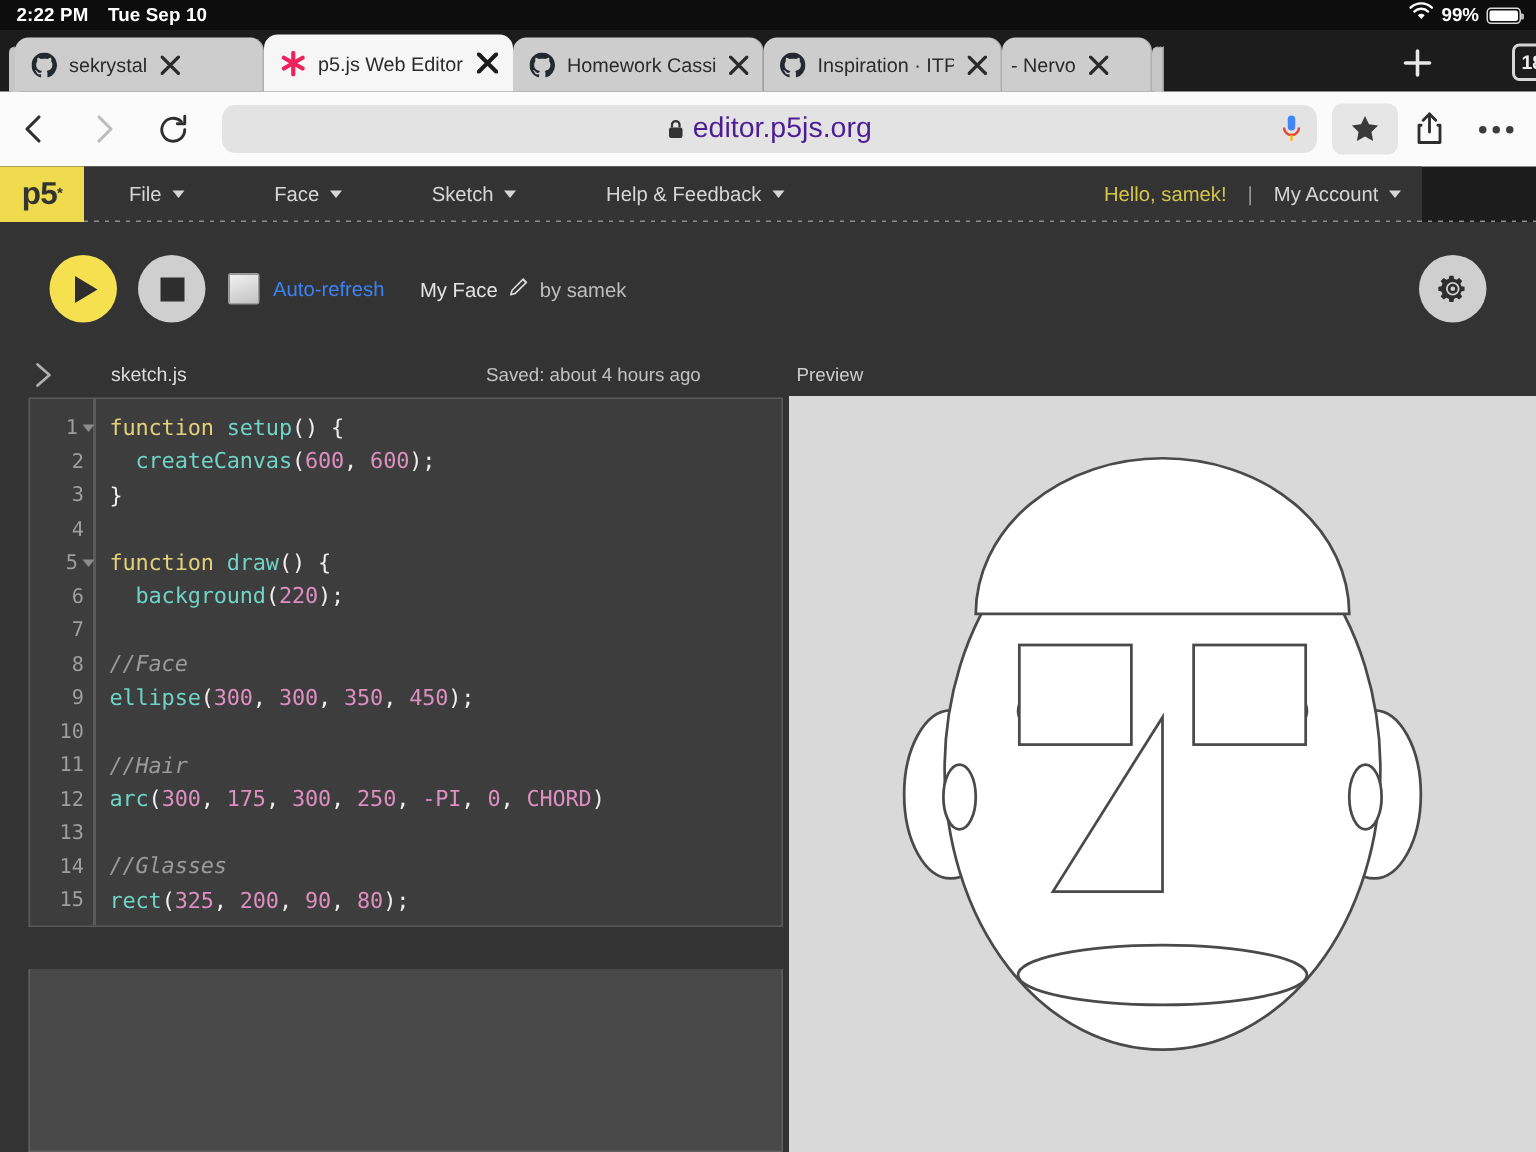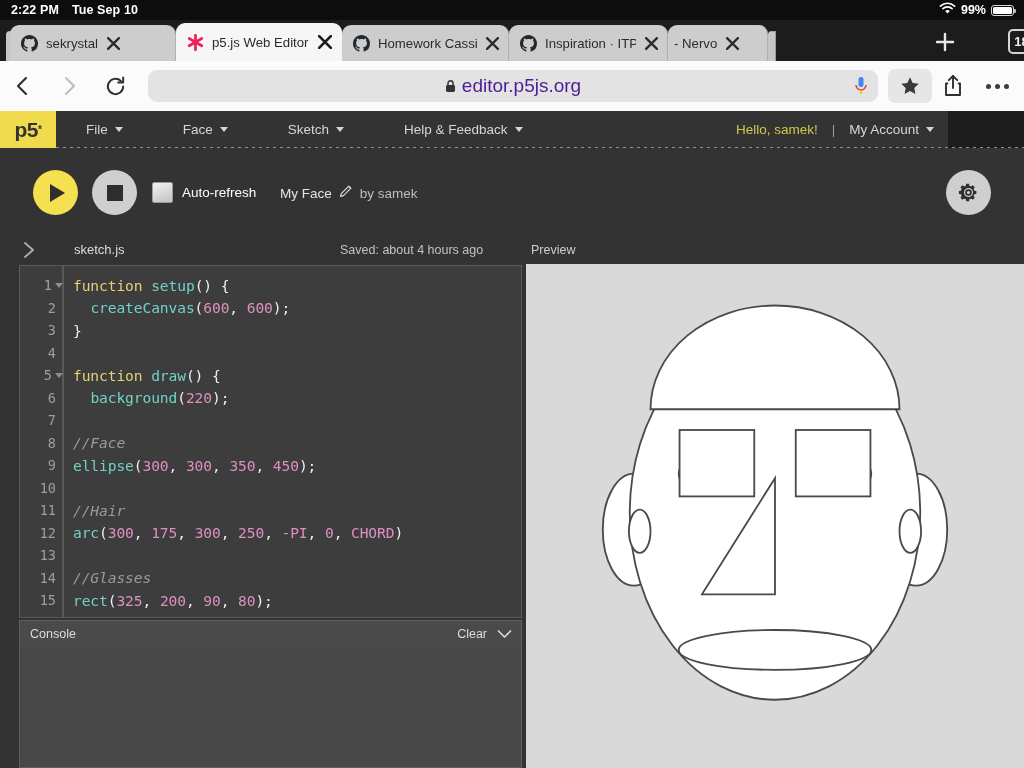--- a/index.html
+++ b/index.html
@@ -116,33 +116,33 @@
   .playbtn { position: absolute; left: 33px; top: 170px; width: 45px; height: 45px;
              border-radius: 50%; background: #f5e050; display: flex; align-items: center; justify-content: center; }
   .tri { width: 0; height: 0; border-top: 9px solid transparent; border-bottom: 9px solid transparent;
          border-left: 15px solid #2e2e2e; margin-left: 4px; }
   .stopbtn { position: absolute; left: 92px; top: 170px; width: 45px; height: 45px;
              border-radius: 50%; background: #cfcfcf; display: flex; align-items: center; justify-content: center; }
   .sq { width: 16px; height: 16px; background: #2e2e2e; }
   .autorefresh { position: absolute; left: 152px; top: 182px; display: flex; align-items: center; gap: 9px; }
   .chk { width: 21px; height: 21px; border-radius: 2px;
          background: linear-gradient(160deg, #f2f2f2 0%, #c2c2c2 100%); border: 1px solid #9c9c9c; }
-  .ar-label { color: #ffffff; font-size: 13.5px; }
+  .ar-label { color: #3b82f6; font-size: 13.5px; }
   .sketchinfo { position: absolute; left: 280px; top: 184px; display: flex; align-items: center; gap: 7px; }
   .sk-name { color: #e4e4e4; font-size: 13.5px; }
   .sk-by { color: #bdbdbd; font-size: 13.5px; }
   .gearbtn { position: absolute; left: 946px; top: 170px; width: 45px; height: 45px; border-radius: 50%;
              background: #cfcfcf; display: flex; align-items: center; justify-content: center; }
 
   
   .workspace { position: absolute; left: 0; top: 230px; width: 1024px; height: 538px; background: #333333; }
   .sidebar-toggle { position: absolute; left: 18px; top: 239px; width: 22px; height: 22px;
                     display: flex; align-items: center; justify-content: center; }
   .filename { position: absolute; left: 74px; top: 242px; color: #dcdcdc; font-size: 13px; }
-  .savedtxt { position: absolute; left: 340px; top: 243px; color: #c2c2c2; font-size: 12.5px; }
+  .savedtxt { position: absolute; left: 324px; top: 243px; color: #c2c2c2; font-size: 12.5px; }
   .previewlbl { position: absolute; left: 531px; top: 243px; color: #cdcdcd; font-size: 12.5px; }
 
   
   .editor {
     position: absolute; left: 19px; top: 265px; width: 503px; height: 353px;
     background: #3d3d3d; border: 1px solid #5a5a5a; overflow: hidden; display: flex;
   }
   .gutter { width: 44px; background: #3d3d3d; border-right: 2px solid #5a5a5a;
             padding-top: 8px; flex: 0 0 44px; }
   .gline { height: 22.5px; color: #9e9e9e; font-family: "DejaVu Sans Mono", monospace;
@@ -472,29 +472,20 @@
         <div class="cline"><span class="k-fn">ellipse</span><span class="k-pn">(</span><span class="k-num">300</span><span class="k-pn">, </span><span class="k-num">300</span><span class="k-pn">, </span><span class="k-num">350</span><span class="k-pn">, </span><span class="k-num">450</span><span class="k-pn">);</span></div>
         <div class="cline">&nbsp;</div>
         <div class="cline"><span class="k-cm">//Hair</span></div>
         <div class="cline"><span class="k-fn">arc</span><span class="k-pn">(</span><span class="k-num">300</span><span class="k-pn">, </span><span class="k-num">175</span><span class="k-pn">, </span><span class="k-num">300</span><span class="k-pn">, </span><span class="k-num">250</span><span class="k-pn">, </span><span class="k-num">-PI</span><span class="k-pn">, </span><span class="k-num">0</span><span class="k-pn">, </span><span class="k-num">CHORD</span><span class="k-pn">)</span></div>
         <div class="cline">&nbsp;</div>
         <div class="cline"><span class="k-cm">//Glasses</span></div>
         <div class="cline"><span class="k-fn">rect</span><span class="k-pn">(</span><span class="k-num">325</span><span class="k-pn">, </span><span class="k-num">200</span><span class="k-pn">, </span><span class="k-num">90</span><span class="k-pn">, </span><span class="k-num">80</span><span class="k-pn">);</span></div>
       </div>
   </div>
 
-  <div class="console-bar">
-    <span class="console-title">Console</span>
-    <span class="console-clear">Clear</span>
-    <span class="console-chev">
-      <svg width="15" height="10" viewBox="0 0 15 10">
-          <path d="M1.5 2l6 6 6-6" stroke="#d8d8d8" stroke-width="1.7" fill="none" stroke-linecap="round" stroke-linejoin="round"></path>
-        </svg>
-    </span>
-  </div>
   <div class="console-body"></div>
 
   <div class="preview">
     <svg width="498" height="504" viewBox="0 0 600 600" preserveAspectRatio="xMidYMin meet">
       <g fill="#ffffff" stroke="#4a4a4a" stroke-width="2.2" vector-effect="non-scaling-stroke">
         <ellipse cx="130" cy="320" rx="37.5" ry="67.5"></ellipse>
         <ellipse cx="470" cy="320" rx="37.5" ry="67.5"></ellipse>
         <ellipse cx="300" cy="300" rx="175" ry="225"></ellipse>
         <path d="M150 175 A150 125 0 0 1 450 175 Z"></path>
         <ellipse cx="137" cy="322" rx="13" ry="26"></ellipse>

